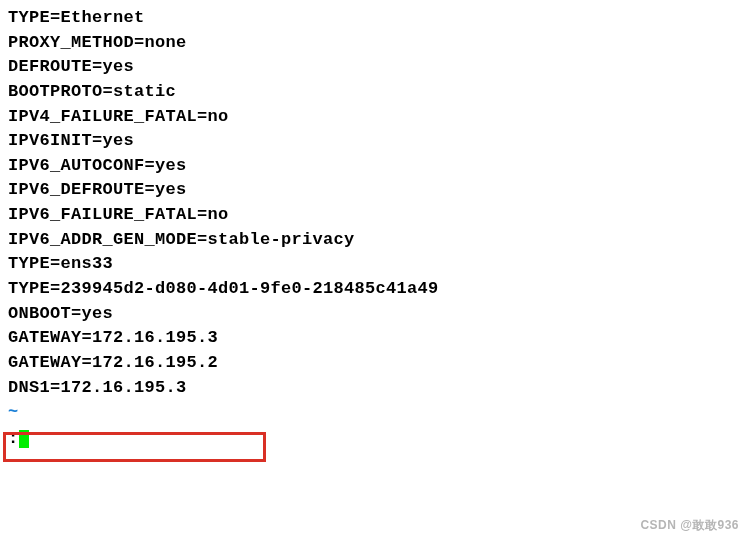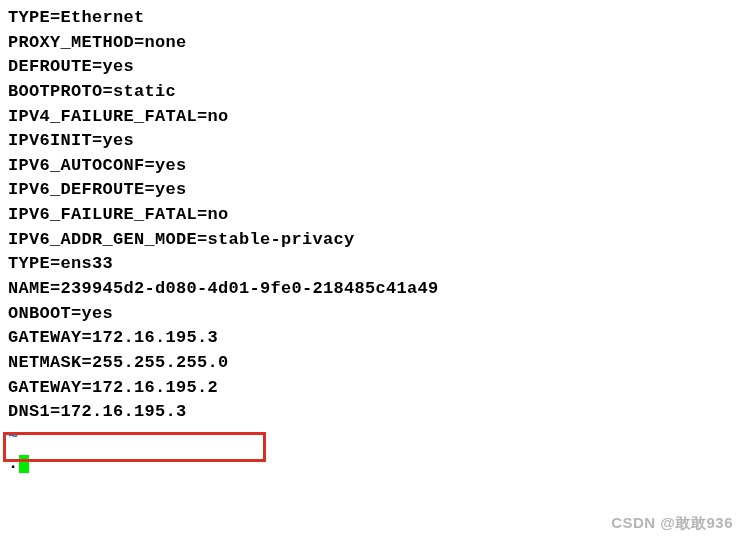--- a/index.html
+++ b/index.html
@@ -40,47 +40,46 @@
     }
     .cursor {
       display: inline-block;
       width: 10px;
       height: 18px;
       background: #00ee00;
       vertical-align: text-bottom;
     }
     .watermark {
       position: absolute;
-      right: 14px;
+      right: 8px;
       bottom: 6px;
       color: rgba(120,120,120,0.55);
       font-family: sans-serif;
-      font-size: 15px;
+      font-size: 12px;
       letter-spacing: 0.5px;
     }
   </style>
 </head>
 <body>
 
 <div>
   <div class="terminal-line">TYPE=Ethernet</div>
   <div class="terminal-line">PROXY_METHOD=none</div>
   <div class="terminal-line">DEFROUTE=yes</div>
   <div class="terminal-line">BOOTPROTO=static</div>
   <div class="terminal-line">IPV4_FAILURE_FATAL=no</div>
   <div class="terminal-line">IPV6INIT=yes</div>
   <div class="terminal-line">IPV6_AUTOCONF=yes</div>
   <div class="terminal-line">IPV6_DEFROUTE=yes</div>
   <div class="terminal-line">IPV6_FAILURE_FATAL=no</div>
   <div class="terminal-line">IPV6_ADDR_GEN_MODE=stable-privacy</div>
   <div class="terminal-line">TYPE=ens33</div>
-  <div class="terminal-line">NAME=239945d2-d080-4d01-9fe0-218485c41a49</div>
+  <div class="terminal-line">TYPE=239945d2-d080-4d01-9fe0-218485c41a49</div>
   <div class="terminal-line">ONBOOT=yes</div>
   <div class="terminal-line">GATEWAY=172.16.195.3</div>
-  <div class="terminal-line">NETMASK=255.255.255.0</div>
   <div class="terminal-line">GATEWAY=172.16.195.2</div>
   <div class="terminal-line">DNS1=172.16.195.3</div>
   <div class="terminal-line tilde">~</div>
   <div class="terminal-line prompt-line"><span>:</span><span class="cursor"></span></div>
 </div>
 
 <div class="highlight-box"></div>
 
 <div class="watermark">CSDN @敢敢936</div>
 

